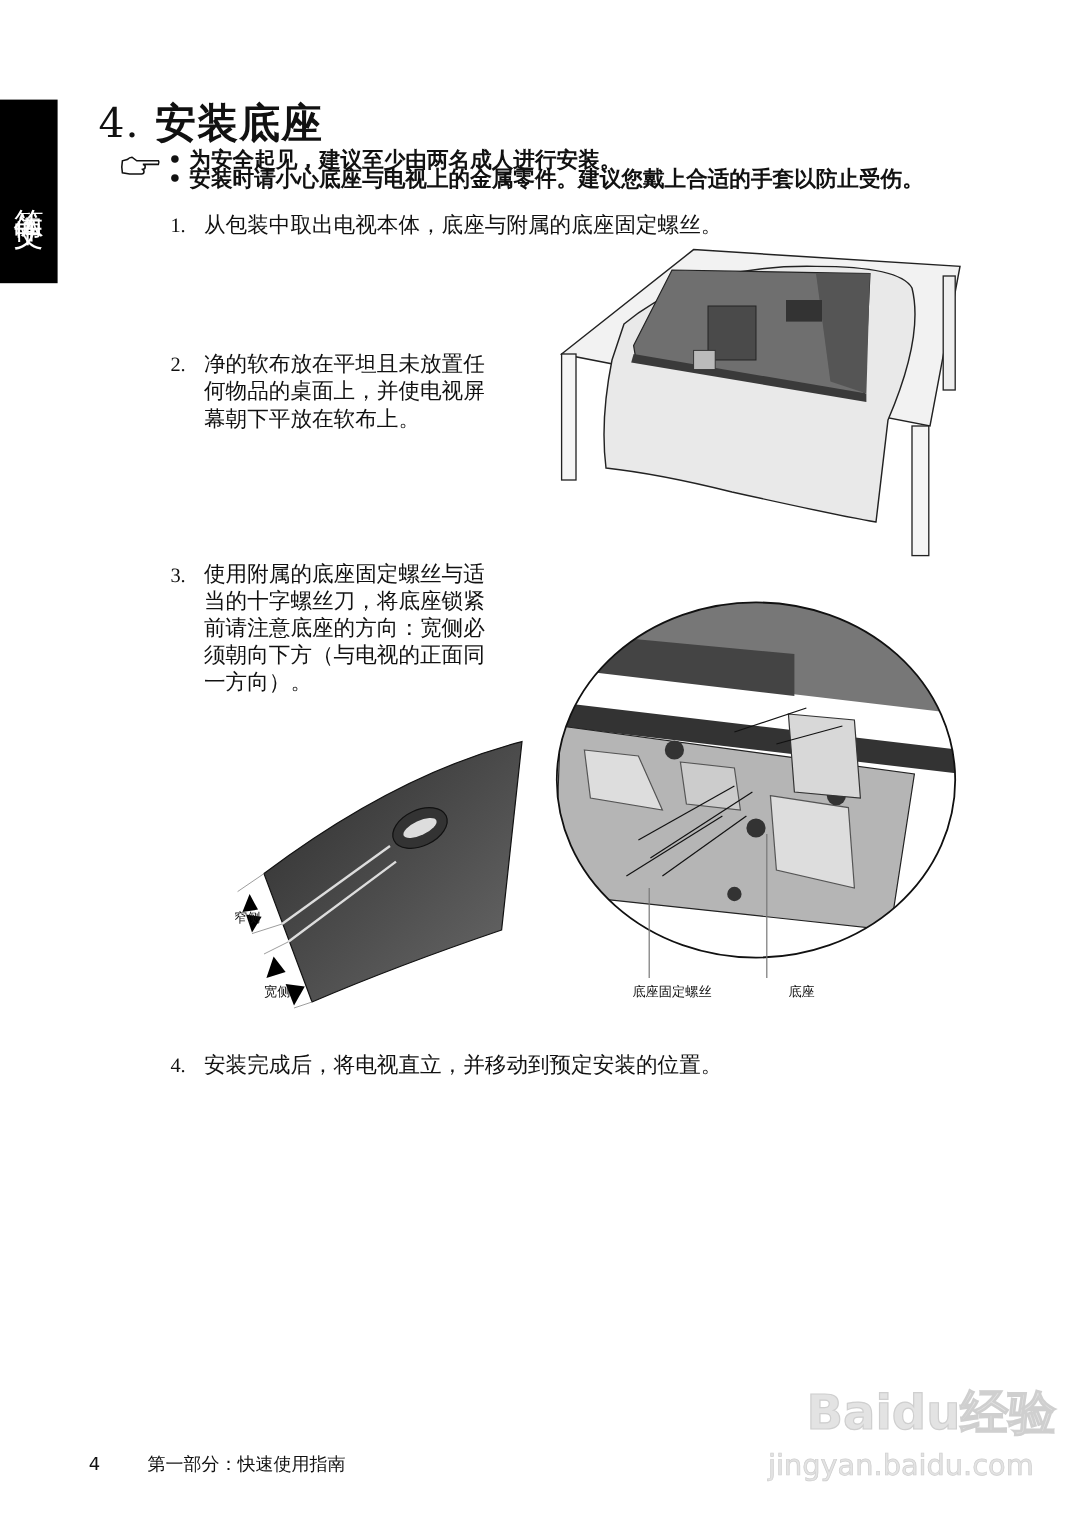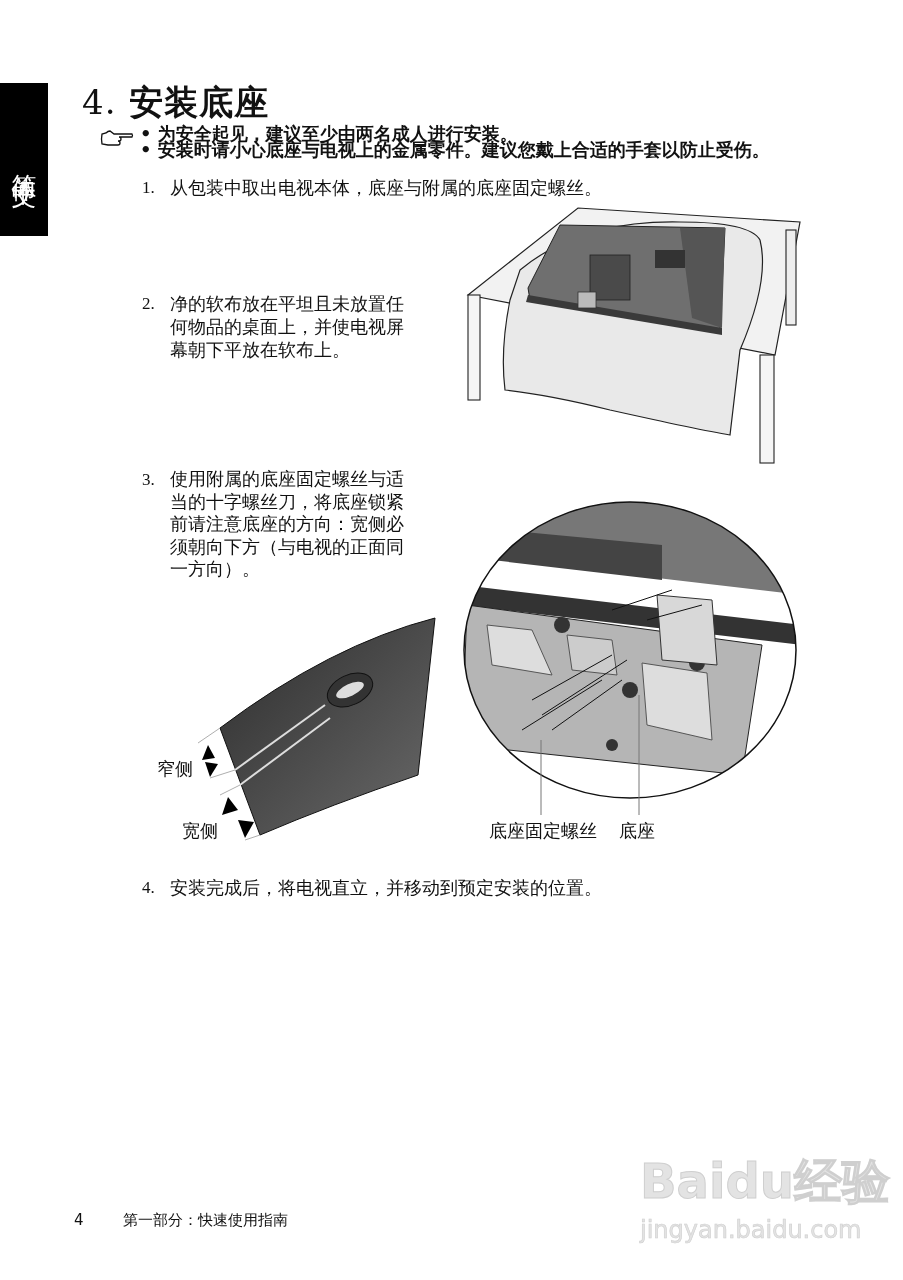--- a/index.html
+++ b/index.html
@@ -10,21 +10,21 @@
               display:flex; align-items:center; justify-content:center; }
   .side-tab span { writing-mode:vertical-rl; font-size:26px; letter-spacing:4px; transform:rotate(90deg); writing-mode:horizontal-tb; white-space:nowrap; display:block; }
   .side-tab .vt { transform:none; writing-mode:vertical-rl; text-orientation:upright; font-size:25px; letter-spacing:3px; }
   .title { left:72px; top:80px; font-size:34px; font-weight:bold; letter-spacing:1px;margin-left:10px; }
   .title .num { font-family:"DejaVu Serif","Liberation Serif",serif; font-weight:normal; }
   .note { left:140px; top:126px; font-size:18px; font-weight:bold; line-height:16px; }
   .hand { left:100px; top:130px; }
   .step { font-size:18px; line-height:23px; }
   .step .n { font-family:"Liberation Serif","DejaVu Serif",serif; position:absolute; left:0; top:0; font-size:17px; }
   .step .t { position:absolute; left:28px; top:0; }
-  .label { font-size:18px; }
+  .label { font-size:11px;margin-left:38px; }
   .footer-num { left:74px; top:1211px; font-size:15px; }
   .footer-text { left:123px; top:1211px; font-size:15px; }
   .watermark { left:640px; top:1150px; color:#e3e3e3; }
 </style>
 </head>
 <body>
 
 <div class="abs side-tab">
   <span class="vt">简体中文</span>
 </div>
@@ -155,15 +155,15 @@
     <line x1="177" y1="210" x2="177" y2="330" stroke="#777"></line>
   </svg>
 </div>
 <div class="abs label" style="left:489px; top:819px;">底座固定螺丝</div>
 <div class="abs label" style="left:619px; top:819px;">底座</div>
 
 <div class="abs footer-num">4</div>
 <div class="abs footer-text">第一部分：快速使用指南</div>
 
 <div class="abs watermark">
-  <div style="font-size:48px; font-weight:bold; -webkit-text-stroke:1px #cfcfcf;">Baidu经验</div>
+  <div style="font-size:40px; font-weight:bold;margin-left:32px; -webkit-text-stroke:1px #cfcfcf;">Baidu经验</div>
   <div style="font-size:24px; -webkit-text-stroke:0.6px #cfcfcf; margin-top:2px;">jingyan.baidu.com</div>
 </div>
 
 </body></html>

